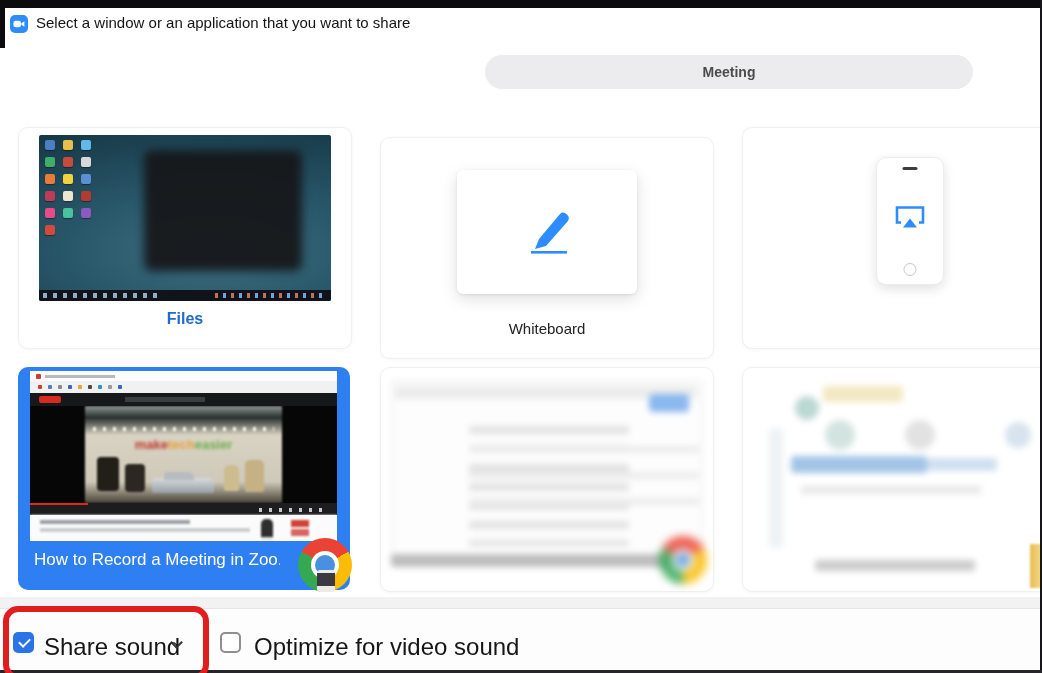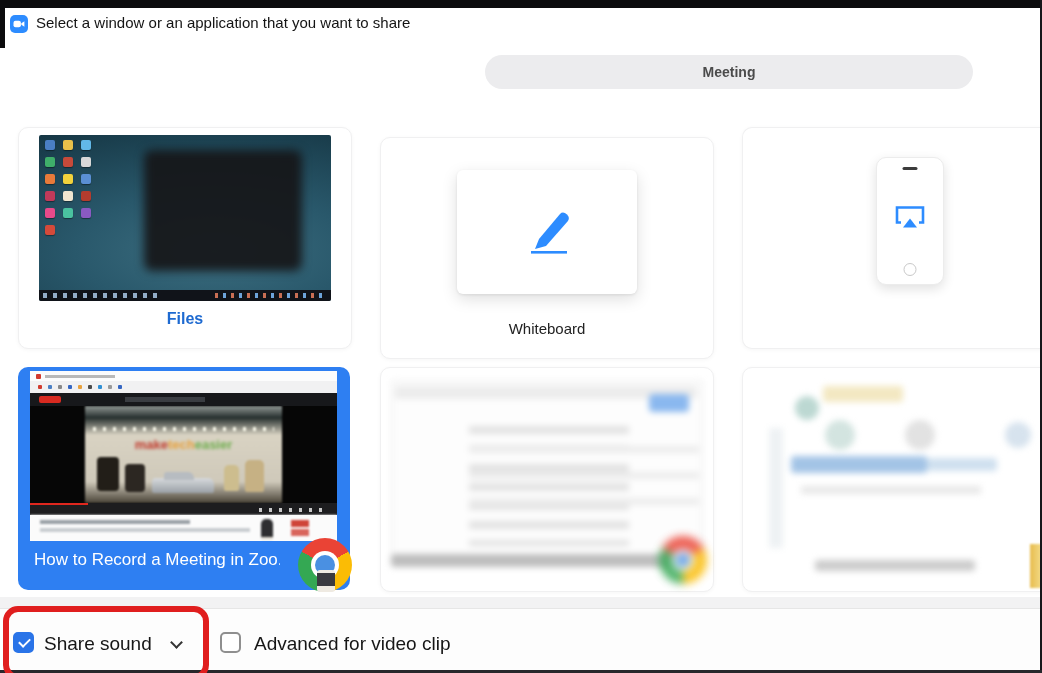--- a/index.html
+++ b/index.html
@@ -114,21 +114,21 @@
   .b3-caption{position:absolute;left:72px;top:192px;width:160px;height:11px;background:#cccccc;border-radius:3px;}
   .b3-sticky{position:absolute;left:287px;top:176px;width:12px;height:44px;background:linear-gradient(90deg,#e8bc4e,#f4dc8a);filter:blur(.8px);z-index:3;}
 
   
   .shelf-band{position:absolute;left:0;top:597px;width:1042px;height:11px;background:#f2f2f3;}
   .footer{position:absolute;left:0;top:608px;width:1042px;height:62px;background:#fdfdfd;border-top:1px solid #e6e6e6;}
   .annotation{position:absolute;left:3px;top:606px;width:194px;height:62px;border:6px solid #e01e1e;border-radius:15px;z-index:60;pointer-events:none;}
   .checkbox{position:absolute;width:21px;height:21px;border-radius:5px;background:#fff;border:2px solid #8f8f8f;box-sizing:border-box;}
   .checkbox.checked{background:#2a74e8;border-color:#2a74e8;}
   .checkbox.checked::after{content:"";position:absolute;left:4px;top:4px;width:9px;height:5px;border-left:2.5px solid #fff;border-bottom:2.5px solid #fff;transform:rotate(-45deg);}
-  .footer-label{position:absolute;font-size:19px;color:#161616;top:632px;}
+  .footer-label{position:absolute;font-size:24px;color:#161616;top:632px;}
   .chevron{position:absolute;left:172px;top:637px;width:10px;height:10px;}
   .chevron::after{content:"";position:absolute;left:0;top:0;width:7px;height:7px;border-right:2px solid #333;border-bottom:2px solid #333;transform:rotate(45deg);}
 </style>
 </head>
 <body>
 
 <div id="stage">
 
   <div class="header">
     <div class="app-icon">
@@ -259,21 +259,21 @@
     <div class="b3-sticky"></div>
   </div>
 
   <div class="shelf-band"></div>
 
   <div class="footer">
     <div class="checkbox checked" style="left:13px;top:23px;"></div>
     <div class="footer-label" style="left:44px;top:24px;position:absolute;">Share sound</div>
     <div class="chevron" style="left:172px;top:29px;position:absolute;"></div>
     <div class="checkbox" style="left:220px;top:23px;"></div>
-    <div class="footer-label" style="left:254px;top:24px;position:absolute;">Advanced for video clip</div>
+    <div class="footer-label" style="left:254px;top:24px;position:absolute;">Optimize for video sound</div>
   </div>
 
   <div class="annotation"></div>
 
   <div class="frame-top"></div>
   <div class="frame-left"></div>
   <div class="frame-right"></div>
   <div class="frame-bottom"></div>
 
 </div>

